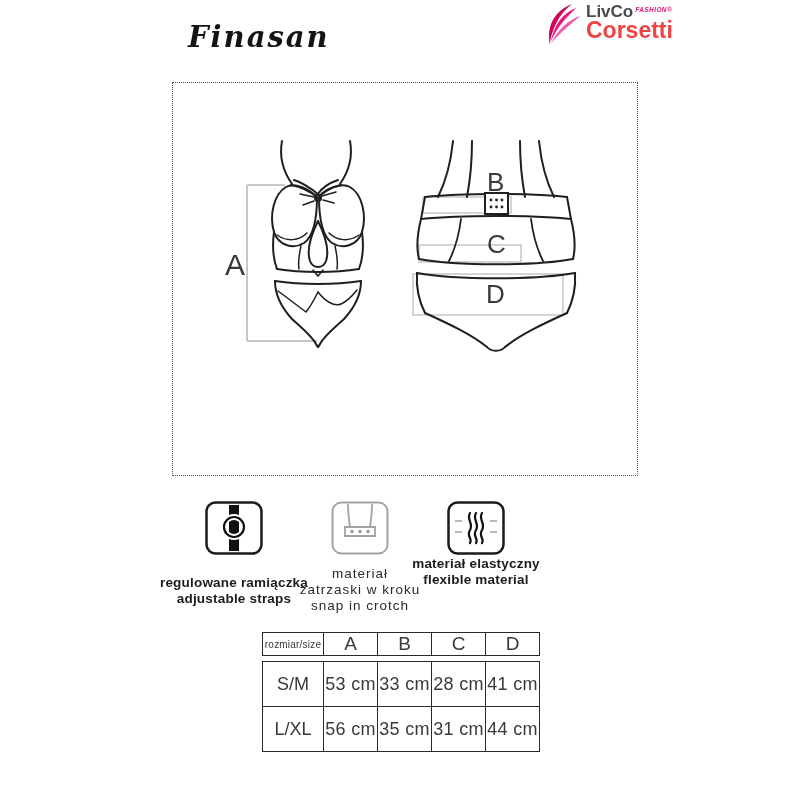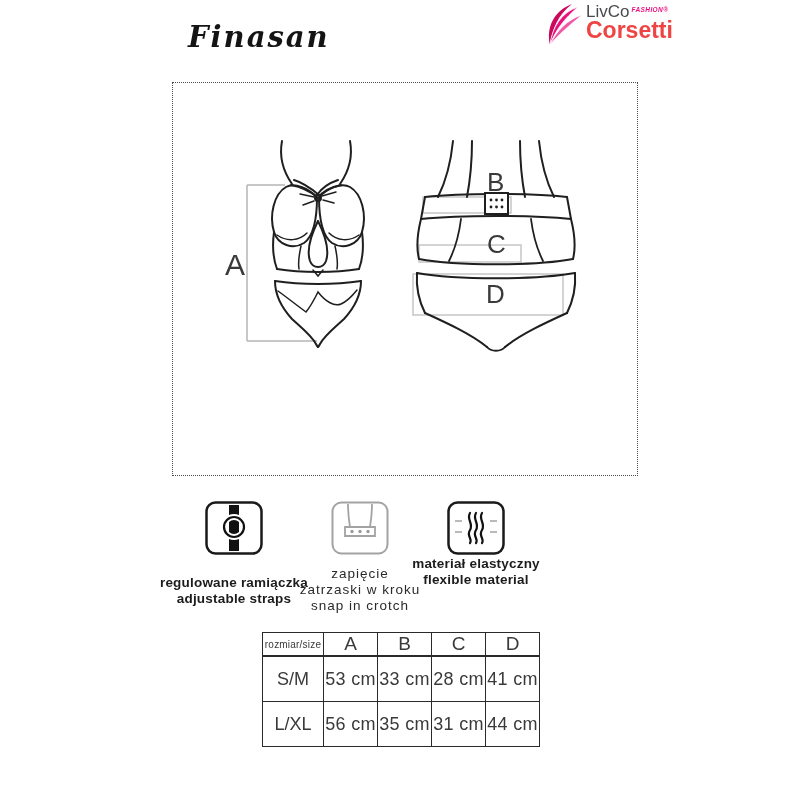--- a/index.html
+++ b/index.html
@@ -6,21 +6,21 @@
   .canvas{position:relative;width:800px;height:800px;background:#fff;overflow:hidden;
           font-family:"Liberation Sans",sans-serif;margin:0 auto;}
 
   
   .product-title{position:absolute;left:188px;top:20px;
     font-family:"DejaVu Serif",serif;font-style:italic;font-weight:600;
     font-size:29px;color:#141414;letter-spacing:2px;}
   .logo{position:absolute;left:544px;top:3px;display:flex;align-items:flex-start;}
   .logo-text{margin-left:2px;line-height:1;}
   .logo-row1{display:flex;align-items:flex-start;}
-  .livco{font-size:17px;font-weight:normal;color:#4a4a4e;text-align:center;}
+  .livco{font-size:17px;font-weight:bold;color:#4a4a4e;text-align:center;}
   .fashion{font-size:6.5px;color:#e8117e;font-weight:bold;font-style:italic;
     margin-left:2px;margin-top:4px;letter-spacing:.4px;}
   .corsetti{font-size:23px;font-weight:bold;color:#ef4444;margin-top:-1px;}
 
   
   .diagram-box{position:absolute;left:172px;top:82px;width:464px;height:392px;
     border:1px dotted #4b4b4b;}
   .front-svg{position:absolute;left:48px;top:52px;}
   .back-svg{position:absolute;left:228px;top:52px;}
   .fig-letter{font-family:"Liberation Sans",sans-serif;fill:#3a3a3a;}
@@ -38,21 +38,21 @@
   #feature-1 .feature-label{margin-top:19px;}
   #feature-2 .feature-label{margin-top:10px;}
   #feature-3 .feature-label{}
   #feature-4 .feature-label{margin-top:23px;}
 
   
   .size-table{position:absolute;left:262px;top:632px;}
   .size-table table{border-collapse:collapse;table-layout:fixed;}
   .size-table td{border:1.5px solid #2a2a2a;text-align:center;vertical-align:middle;
     padding:0;color:#3a3a3a;}
-  .t-head{}
+  .t-head{margin-bottom:5px;}
   .t-head td{height:21px;}
   .t-body td{height:44px;}
   .c0{width:60px;}
   .cc{width:53px;}
   .hdr-size{font-size:10px;letter-spacing:.2px;color:#3c3c3c;}
   .hdr-letter{font-size:19px;color:#3f3f3f;}
   .row-label{font-size:18px;color:#4a4a4a;margin-left:40px;}
   .val{font-size:18px;color:#2c2c2c;letter-spacing:.3px;}
 </style>
 </head>
@@ -190,21 +190,21 @@
       <g stroke="#a3a3a3" stroke-width="1.8" fill="none">
         <path d="M17 3 C17 12 18 20 19 26"></path>
         <path d="M41 3 C41 12 40 20 39 26"></path>
         <path d="M14 26 H44 V35 H14 Z"></path>
       </g>
       <circle cx="21" cy="30.5" r="1.7" fill="#9b9b9b"></circle>
       <circle cx="29" cy="30.5" r="1.7" fill="#9b9b9b"></circle>
       <circle cx="37" cy="30.5" r="1.7" fill="#9b9b9b"></circle>
     </svg>
     <div class="feature-label lbl-reg">
-      <div>zapięcie</div>
+      <div>materiał</div>
       <div>zatrzaski w kroku</div>
       <div>snap in crotch</div>
     </div>
   </div>
 
   <div class="feature" id="feature-3">
     <svg width="58" height="55" viewBox="0 0 58 55">
       <rect x="1.5" y="1.5" width="55" height="51" rx="9" fill="none" stroke="#1a1a1a" stroke-width="2.5"></rect>
       <g stroke="#b9b9b9" stroke-width="2" fill="none">
         <path d="M8 20 H15"></path>

